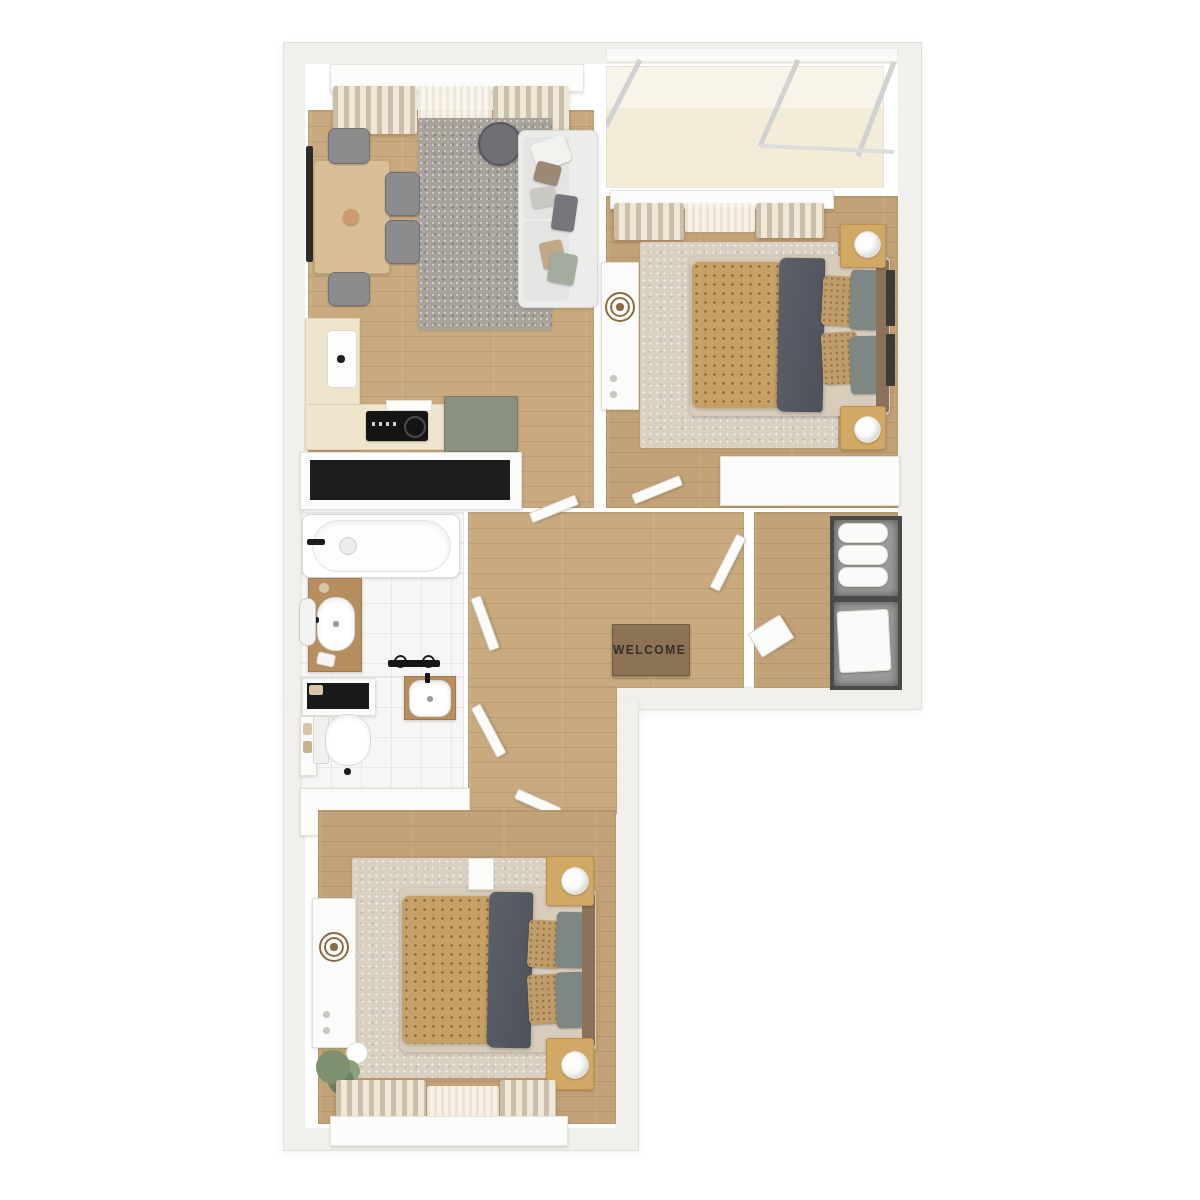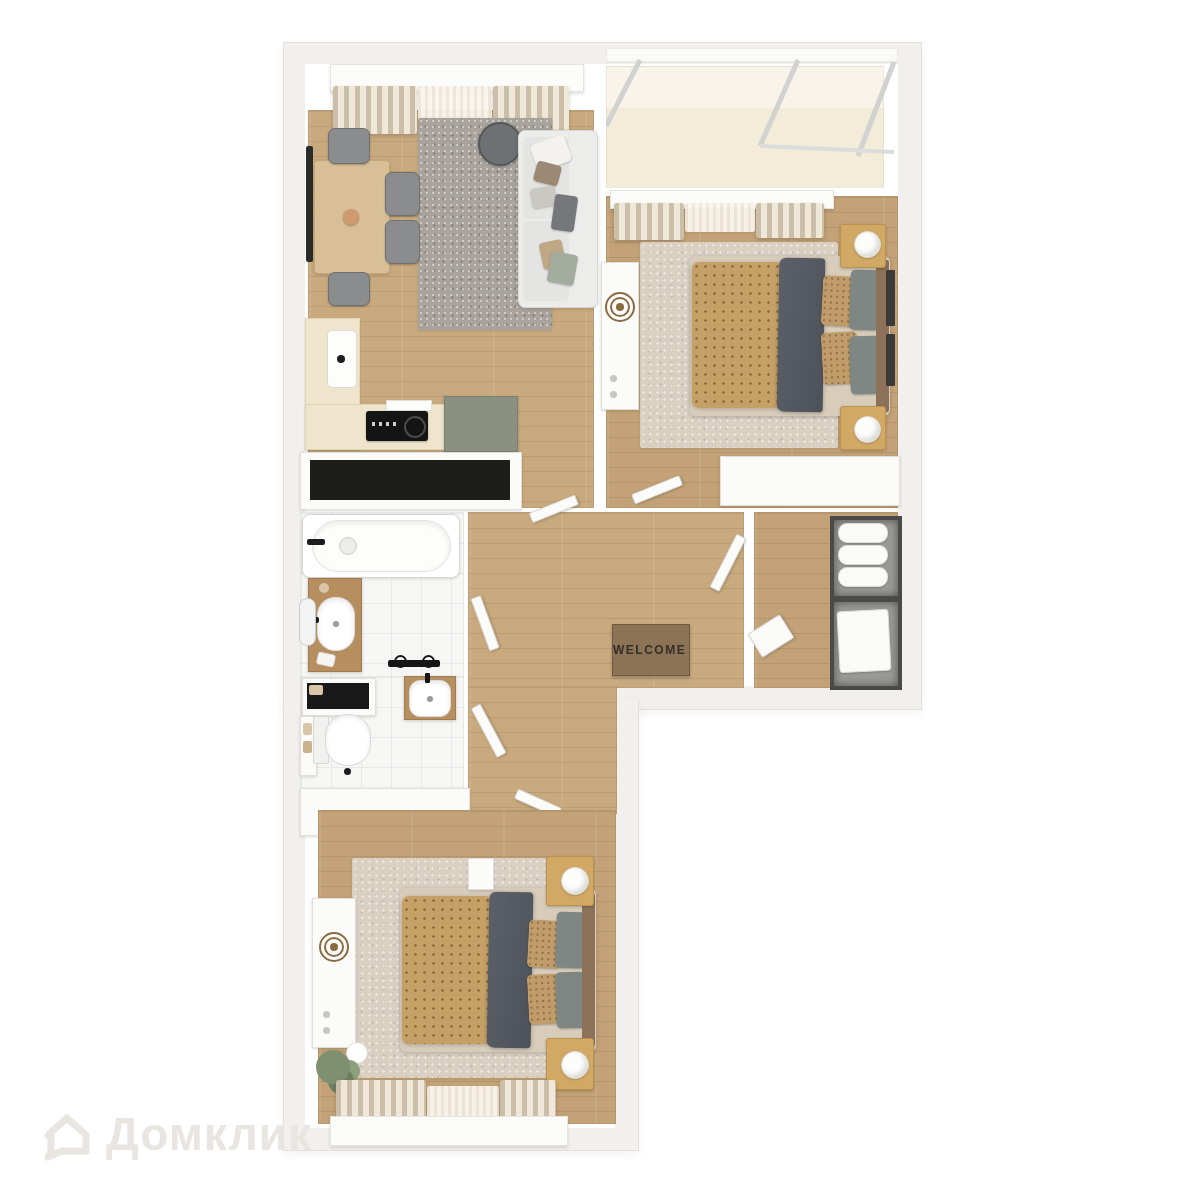--- a/index.html
+++ b/index.html
@@ -262,20 +262,14 @@
   <div class="abs" style="left:316px;top:1042px;width:52px;height:60px;">
     <div class="abs" style="left:30px;top:0;width:20px;height:20px;border-radius:50%;background:#fdfdfc;border:1px solid #dddbd6;"></div>
     <div class="abs" style="left:0;top:8px;width:34px;height:34px;border-radius:50%;background:#7e9070;box-shadow:8px 14px 0 -4px #6d8161,16px 4px 0 -6px #8ba07c;"></div>
   </div>
 
   <div class="abs curt" style="left:336px;top:1080px;width:90px;height:44px;"></div>
   <div class="abs sheer" style="left:427px;top:1086px;width:72px;height:34px;"></div>
   <div class="abs curt" style="left:500px;top:1080px;width:56px;height:44px;"></div>
   <div class="abs pelmet" style="left:330px;top:1116px;width:236px;height:28px;"></div>
 
-  <div class="abs" id="watermark" style="left:38px;top:1102px;height:64px;">
-    <svg width="58" height="58" viewBox="0 0 58 58" fill="none" stroke="#e9e6e1" stroke-width="7" stroke-linejoin="round" stroke-linecap="round">
-      <path d="M10 30 L29 13 L48 30 V46 H24 L10 52 L13 46 V30 Z"></path>
-    </svg>
-    <span class="wm-text">Домклик</span>
-  </div>
 
 </div>
 
 </body></html>

